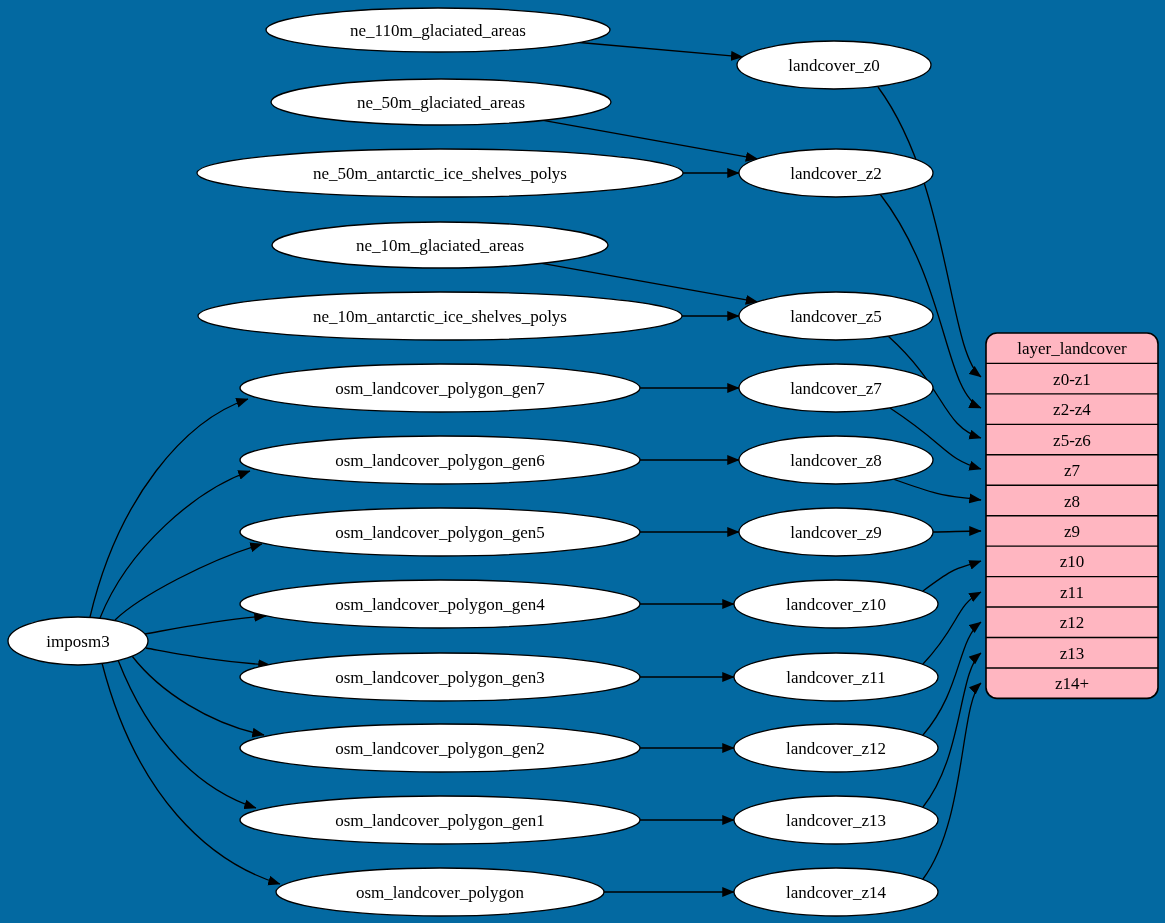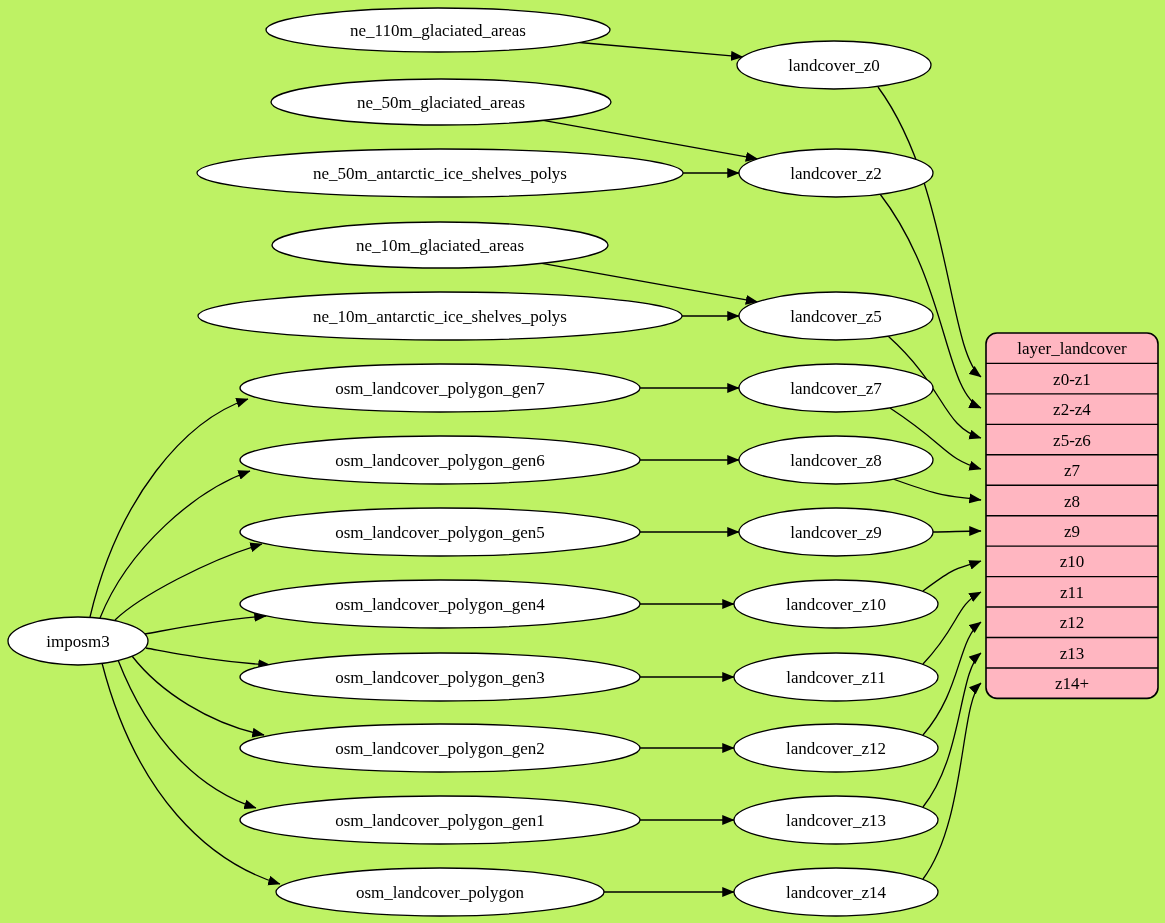--- a/index.html
+++ b/index.html
@@ -1,16 +1,16 @@
 <!DOCTYPE html>
 <html><head>
 <meta charset="utf-8">
 <style>
   html,body{margin:0;padding:0;background:#ffffff;}
-  .canvas-wrap{width:1165px;height:923px;background:#bef264;overflow:hidden;}
+  .canvas-wrap{width:1165px;height:923px;background:#0369a1;overflow:hidden;}
   svg text{font-family:"Liberation Serif","DejaVu Serif",serif;font-size:17px;fill:#000000;}
 </style>
 </head>
 <body>
 
 <div class="canvas-wrap">
   <svg id="diagram" width="1165" height="923" viewBox="0 0 1165 923" xmlns="http://www.w3.org/2000/svg">
       <defs>
         <marker id="arr" viewBox="0 0 10 8" refX="9.5" refY="4" markerWidth="9.5" markerHeight="8" orient="auto">
           <path d="M0,0 L10,4 L0,8 z" fill="#000000"></path>

